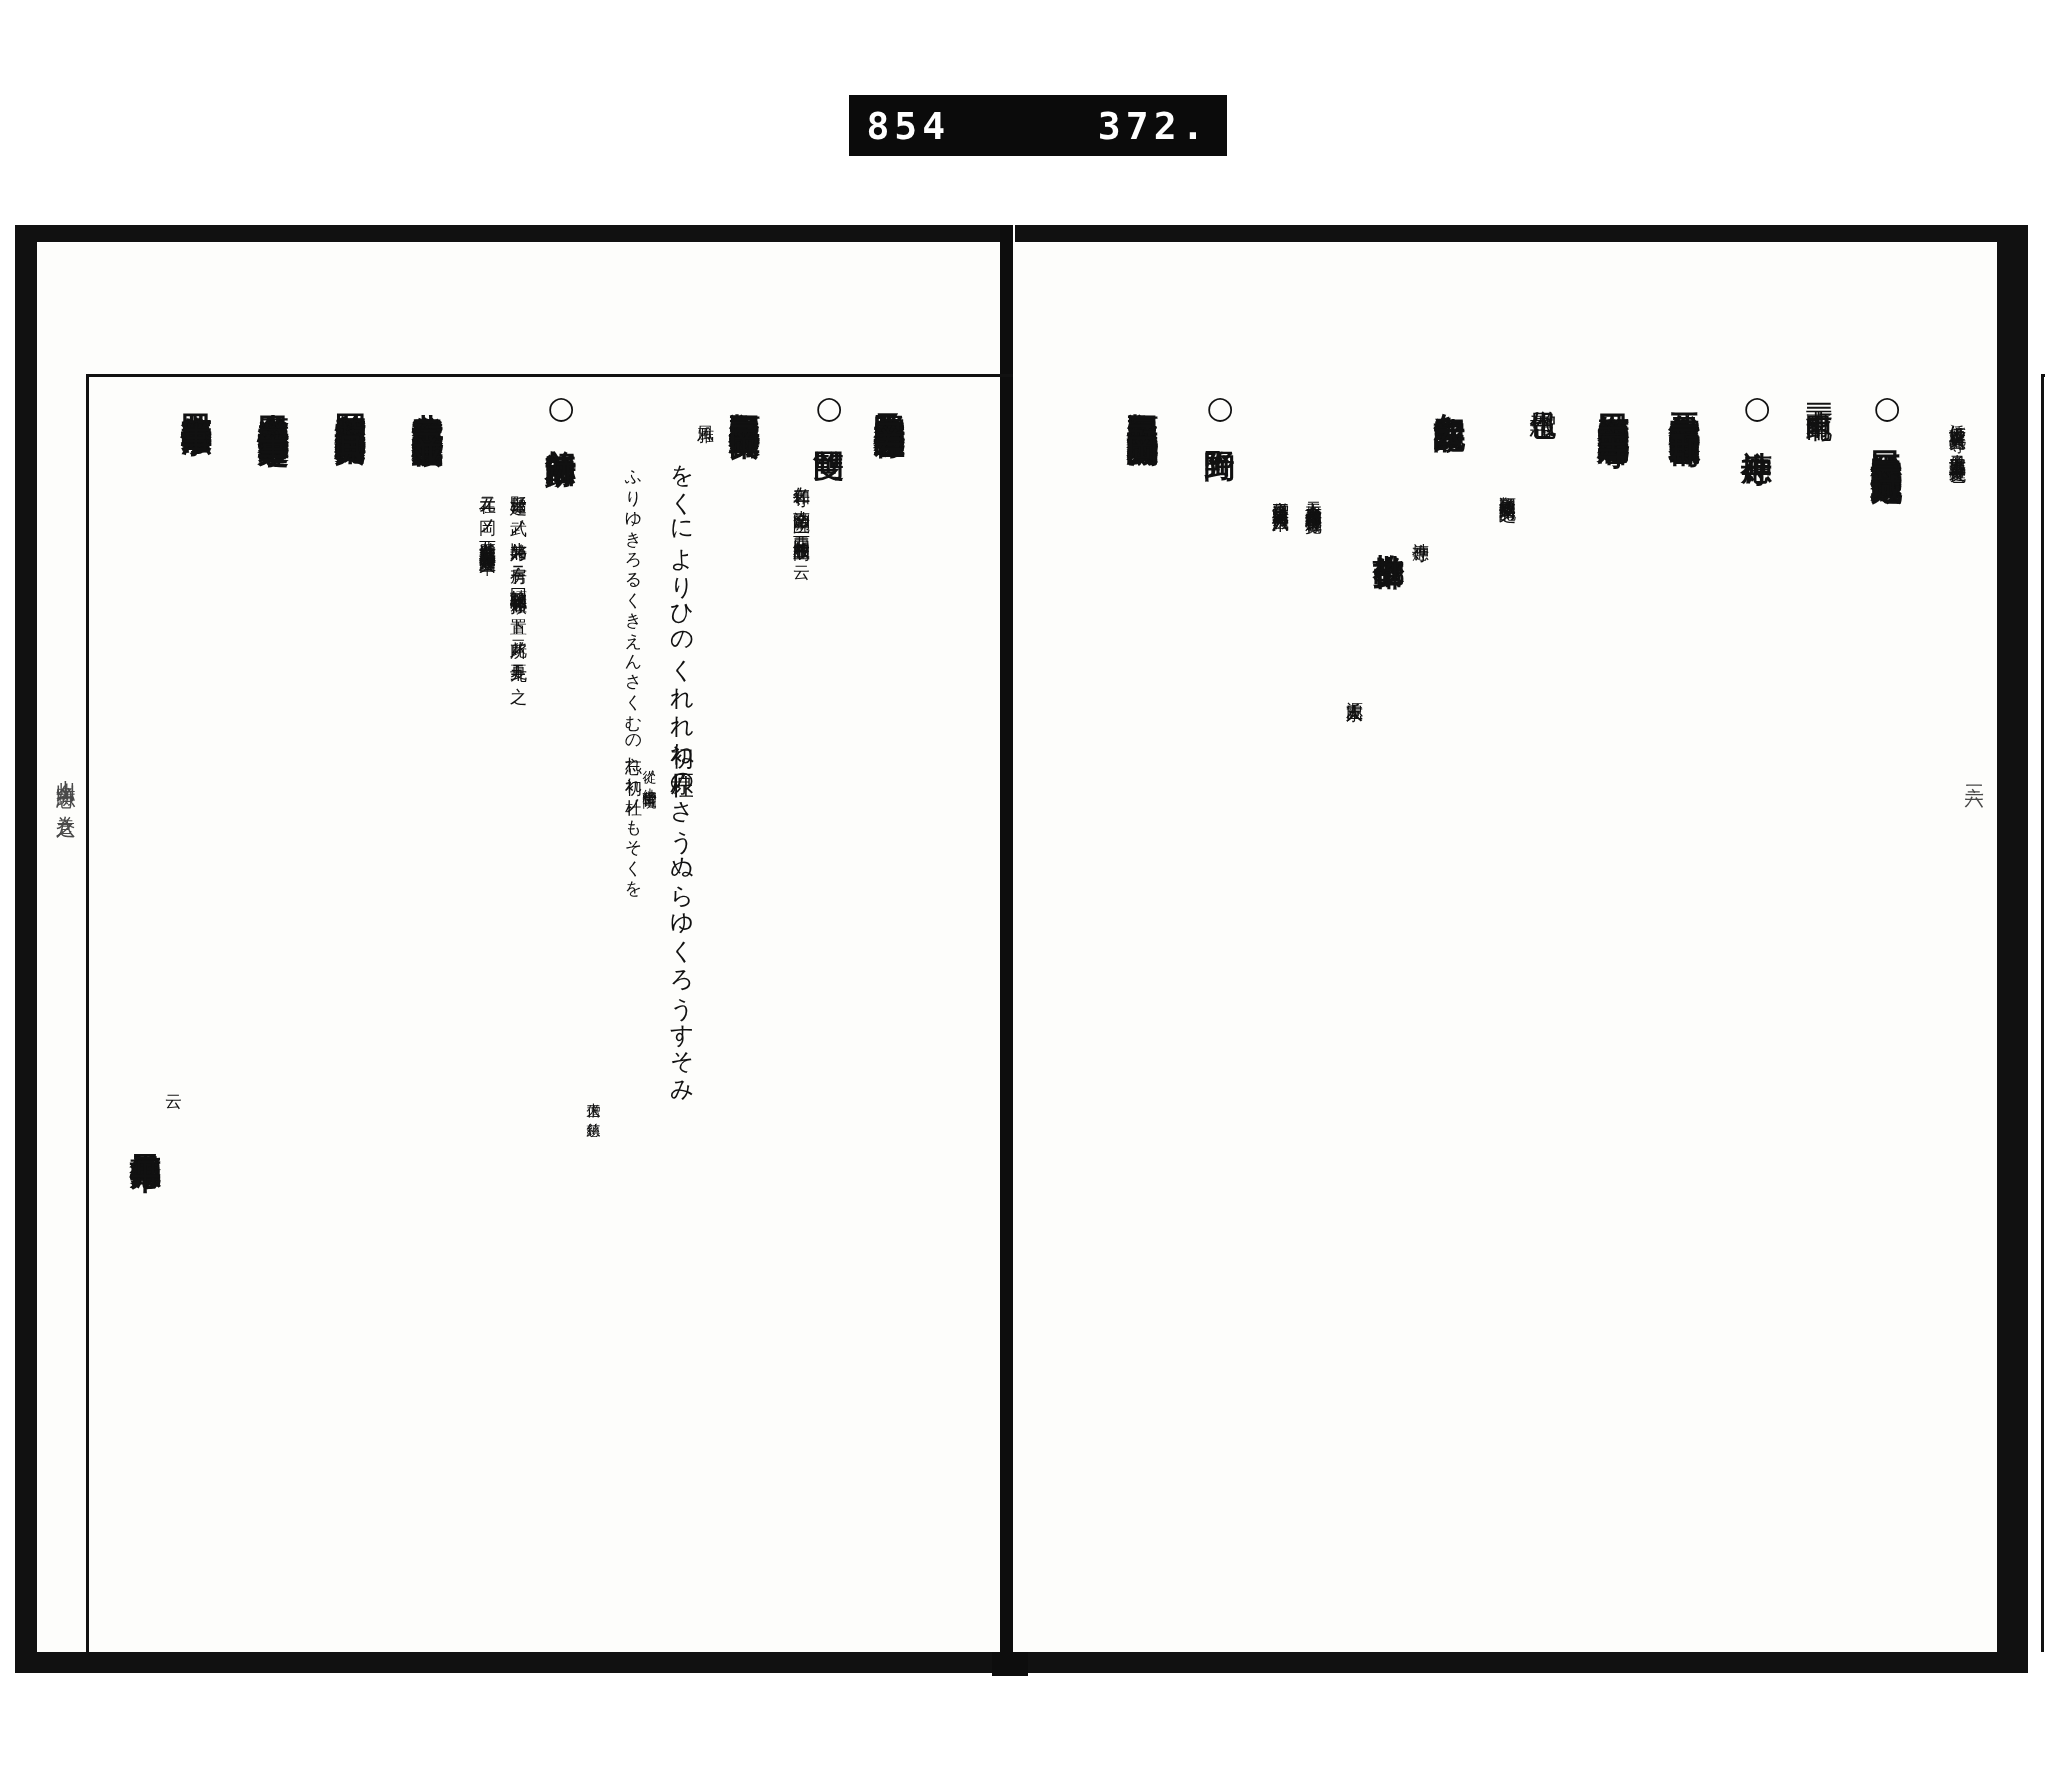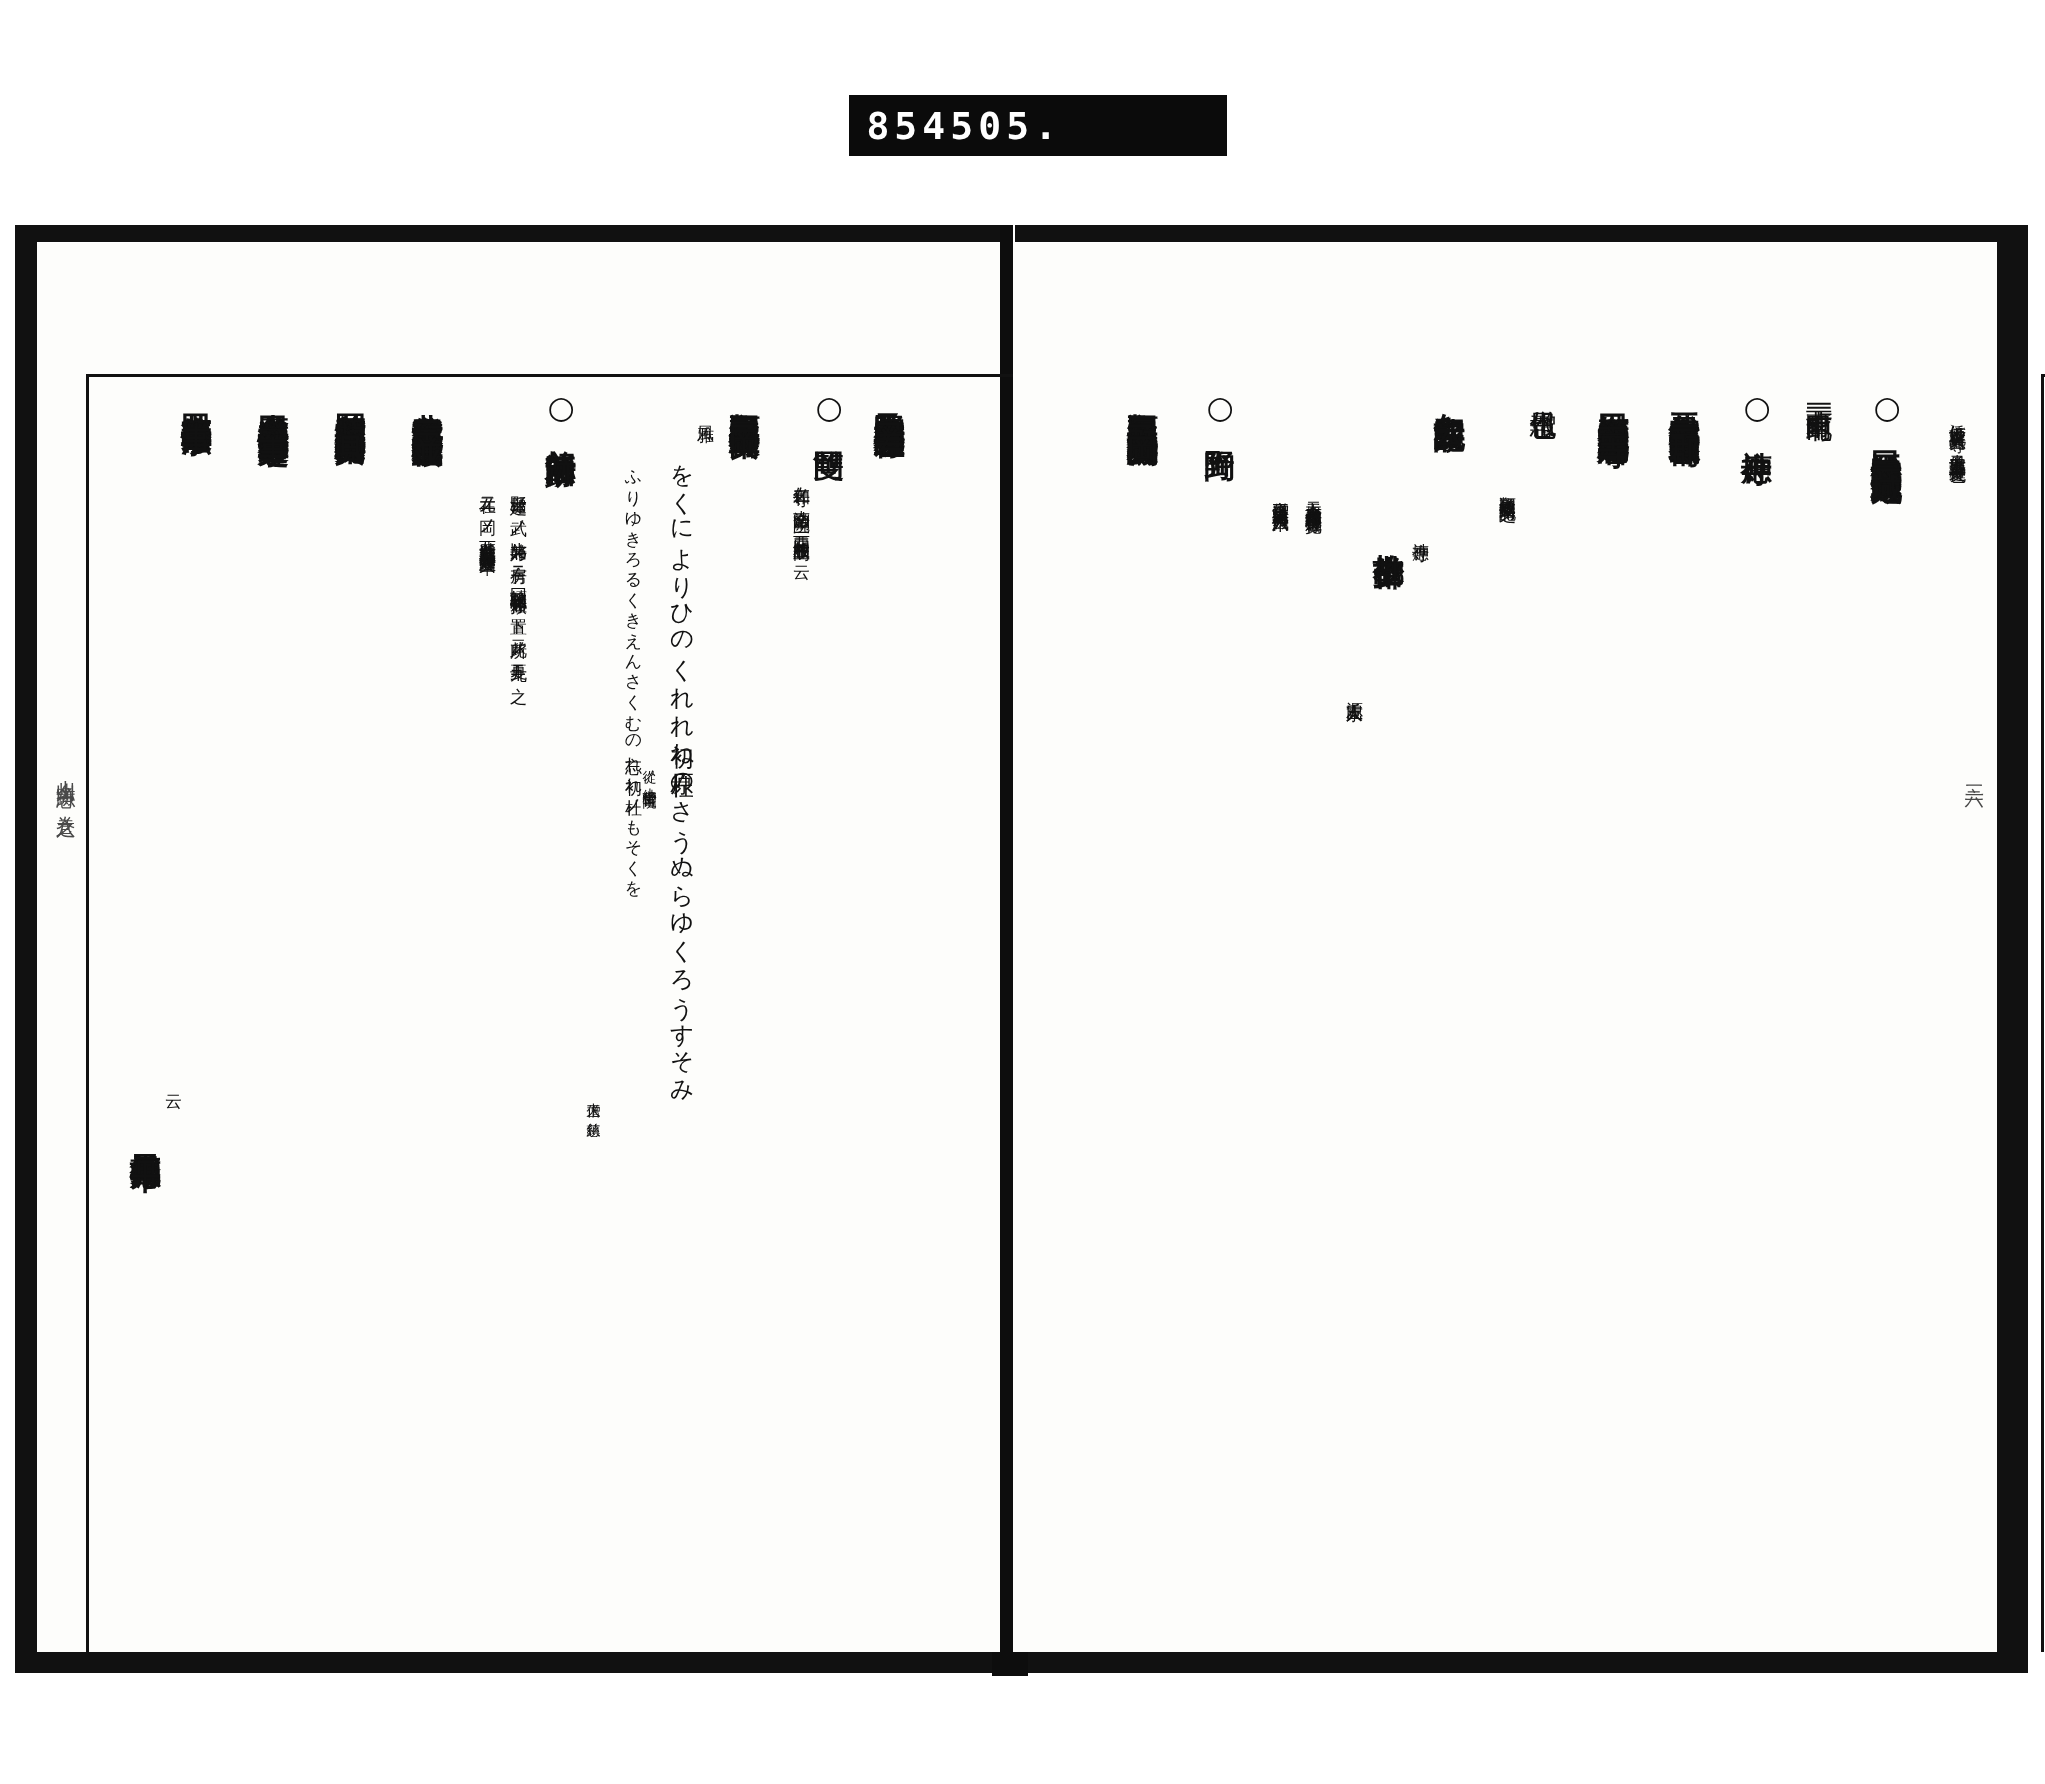--- a/index.html
+++ b/index.html
@@ -18,20 +18,21 @@
   
   #film-header {
     position: absolute;
     left: 849px;
     top: 95px;
     width: 378px;
     height: 61px;
     background: #0b0b0b;
     display: flex;
     align-items: center;
+    justify-content: space-between;
     padding: 0 17.4px;
     box-sizing: border-box;
   }
   .film-num {
     color: #ffffff;
     font-family: "DejaVu Sans Mono", monospace;
     font-size: 38px;
     letter-spacing: 5.1px;
     font-weight: bold;
     line-height: 1;
@@ -104,21 +105,21 @@
     color: #2a2a2a;
     opacity: .85;
     letter-spacing: 2px;
   }
 </style>
 </head>
 <body>
 
 <div id="film-header">
   <span class="film-num">854</span>
-  <span class="film-num">505.</span>
+  <span class="film-num">372.</span>
 </div>
 
 <div id="spread">
 
   <div class="edge" id="edge-left"></div>
   <div class="edge" id="edge-right"></div>
   <div class="edge" id="edge-top-l"></div>
   <div class="edge" id="edge-top-r"></div>
   <div class="edge" id="edge-bot-l"></div>
   <div class="edge" id="edge-bot-r"></div>

